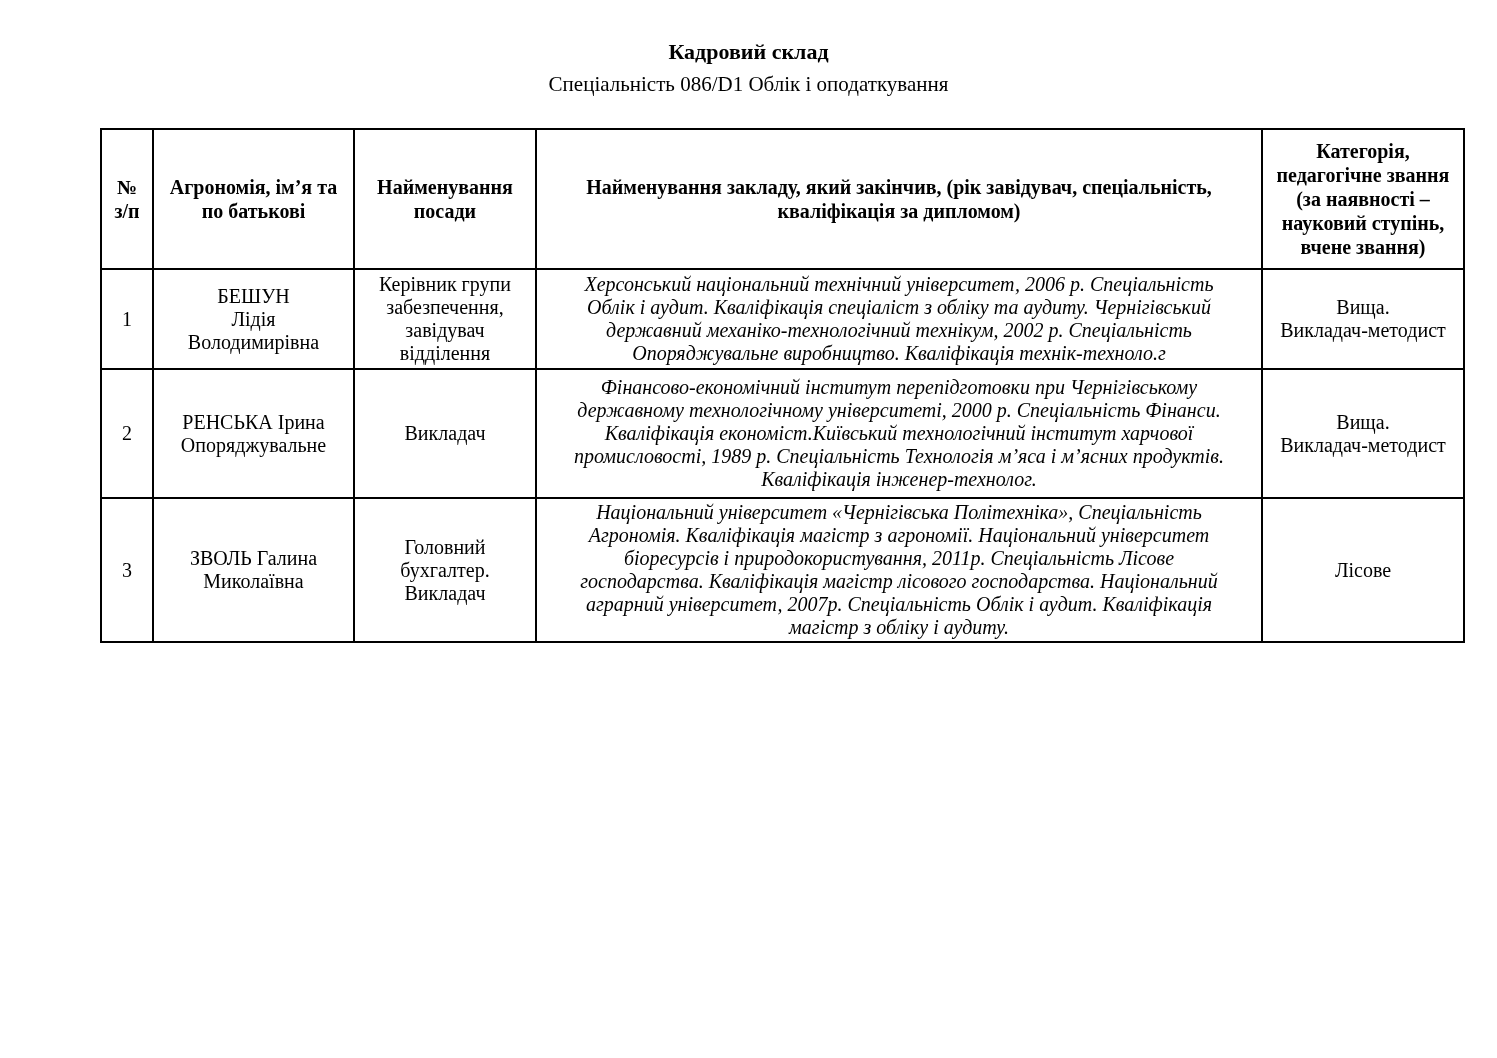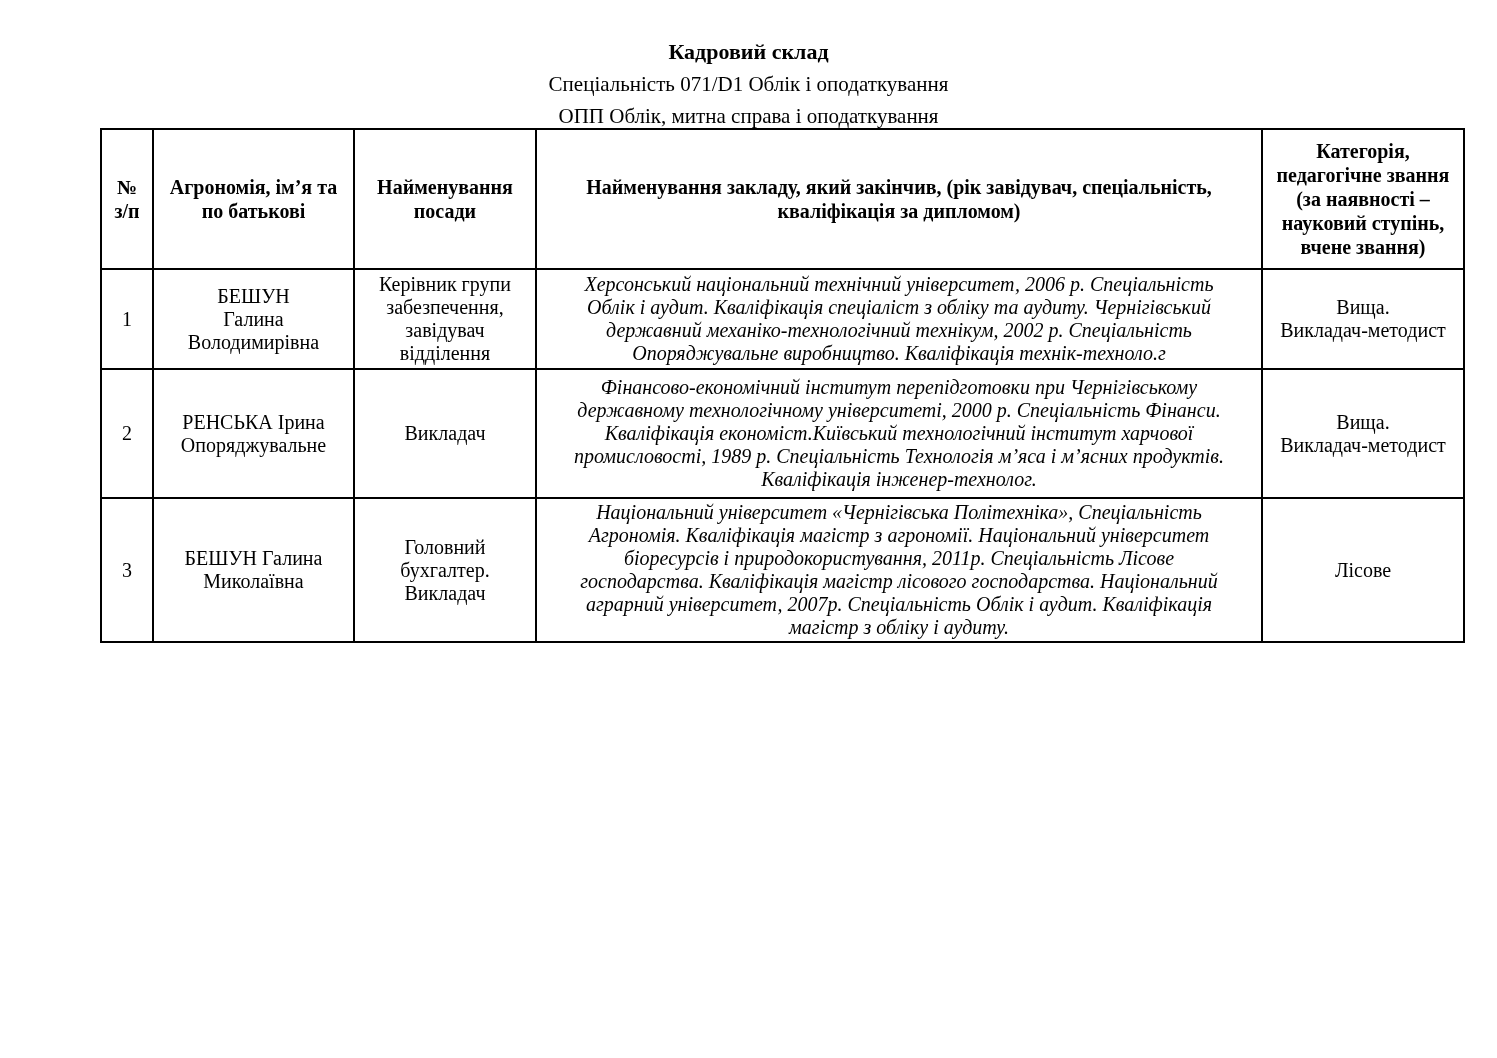--- a/index.html
+++ b/index.html
@@ -70,22 +70,21 @@
   tr.r-head { height: 140px; }
   tr.r-1 { height: 100px; }
   tr.r-2 { height: 129px; }
   tr.r-3 { height: 143px; }
 </style>
 </head>
 <body>
 
 <div class="titles">
   <div class="title-main">Кадровий склад</div>
-  <div class="title-sub">Спеціальність 071/D1 Облік і оподаткування</div>
-  <div class="title-sub">ОПП Облік, митна справа і оподаткування</div>
+  <div class="title-sub">Спеціальність 086/D1 Облік і оподаткування</div>
 </div>
 
 <table class="staff">
   <colgroup>
     <col style="width:52px">
     <col style="width:201px">
     <col style="width:182px">
     <col style="width:726px">
     <col style="width:202px">
   </colgroup>
@@ -101,21 +100,21 @@
 кваліфікація за дипломом)</th>
       <th>Категорія,
 педагогічне звання
 (за наявності –
 науковий ступінь,
 вчене звання)</th>
     </tr>
     <tr class="r-1">
       <td class="c-num">1</td>
       <td class="c-name">БЕШУН
-Галина
+Лідія
 Володимирівна</td>
       <td class="c-pos">Керівник групи
 забезпечення,
 завідувач
 відділення</td>
       <td class="c-edu">Херсонський національний технічний університет, 2006 р. Спеціальність
 Облік і аудит. Кваліфікація спеціаліст з обліку та аудиту. Чернігівський
 державний механіко-технологічний технікум, 2002 р. Спеціальність
 Опоряджувальне виробництво. Кваліфікація технік-техноло.г</td>
       <td class="c-cat">Вища.
@@ -129,21 +128,21 @@
       <td class="c-edu">Фінансово-економічний інститут перепідготовки при Чернігівському
 державному технологічному університеті, 2000 р. Спеціальність Фінанси.
 Кваліфікація економіст.Київський технологічний інститут харчової
 промисловості, 1989 р. Спеціальність Технологія м’яса і м’ясних продуктів.
 Кваліфікація інженер-технолог.</td>
       <td class="c-cat">Вища.
 Викладач-методист</td>
     </tr>
     <tr class="r-3">
       <td class="c-num">3</td>
-      <td class="c-name">БЕШУН Галина
+      <td class="c-name">ЗВОЛЬ Галина
 Миколаївна</td>
       <td class="c-pos">Головний
 бухгалтер.
 Викладач</td>
       <td class="c-edu">Національний університет «Чернігівська Політехніка», Спеціальність
 Агрономія. Кваліфікація магістр з агрономії. Національний університет
 біоресурсів і природокористування, 2011р. Спеціальність Лісове
 господарства. Кваліфікація магістр лісового господарства. Національний
 аграрний університет, 2007р. Спеціальність Облік і аудит. Кваліфікація
 магістр з обліку і аудиту.</td>

